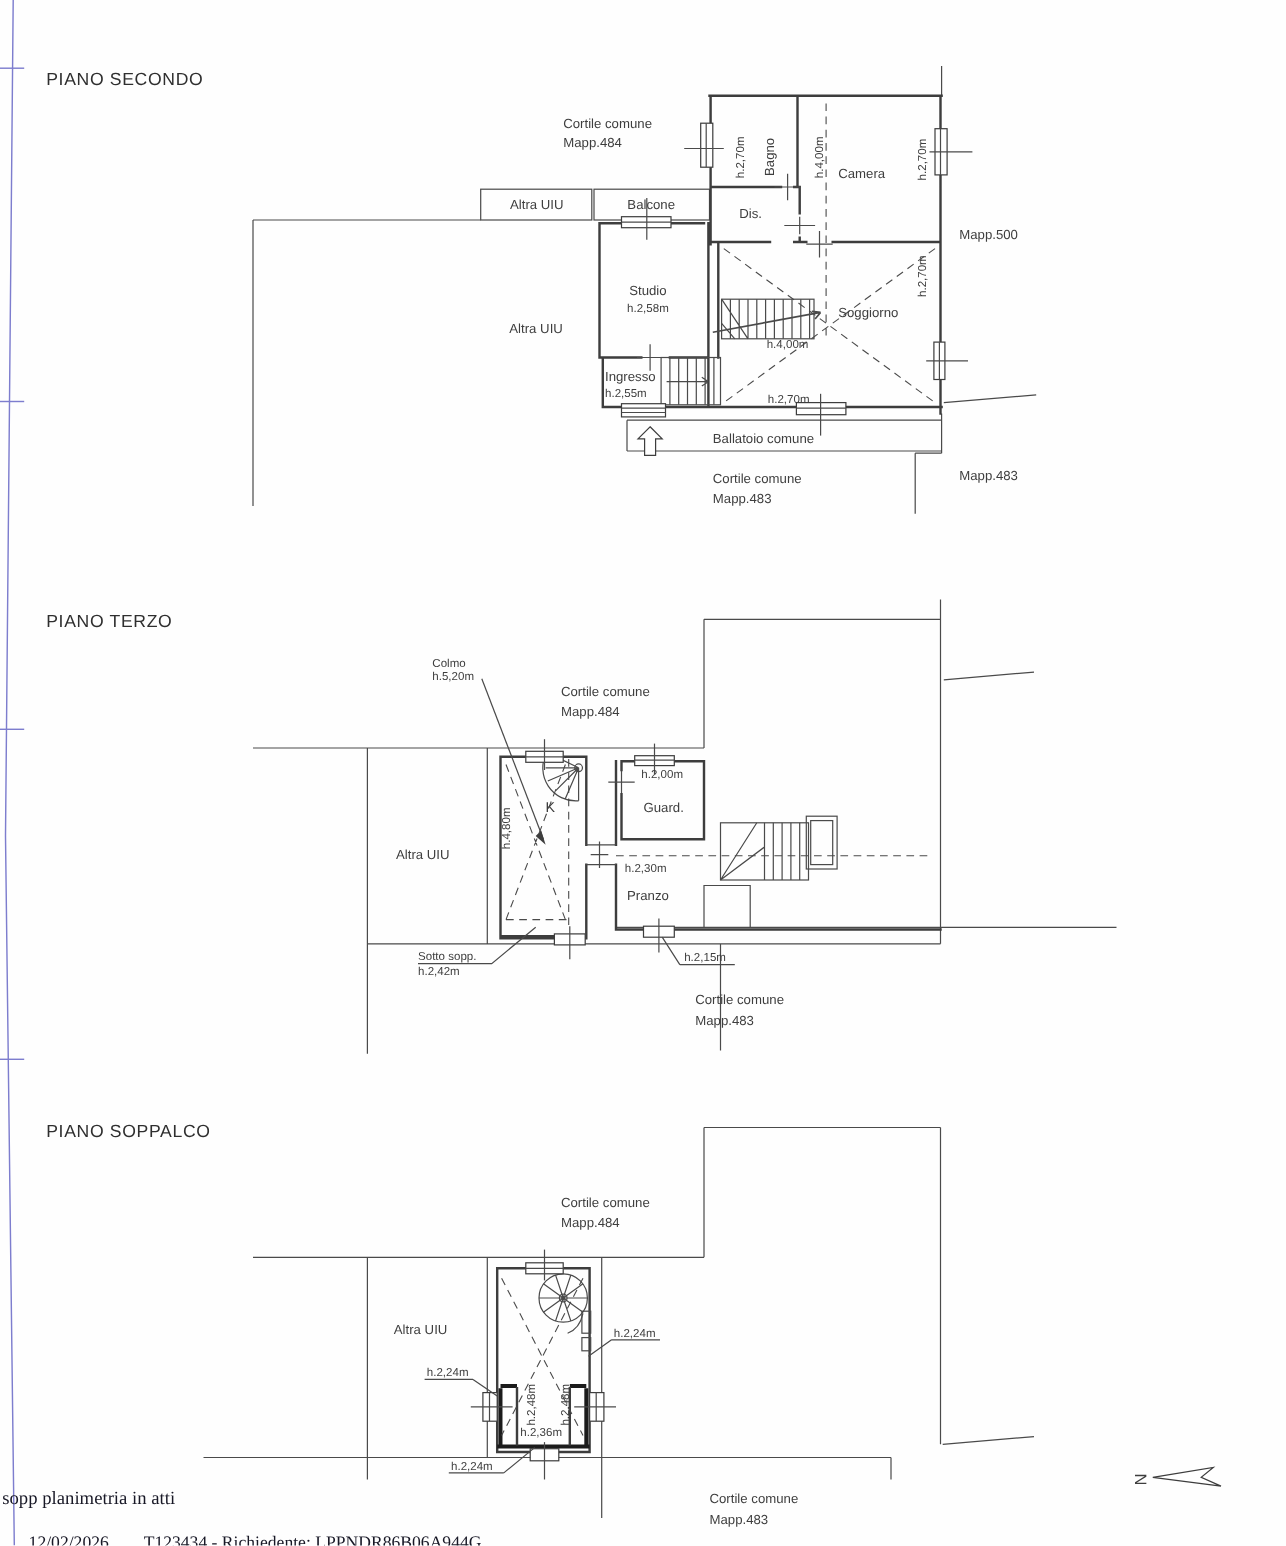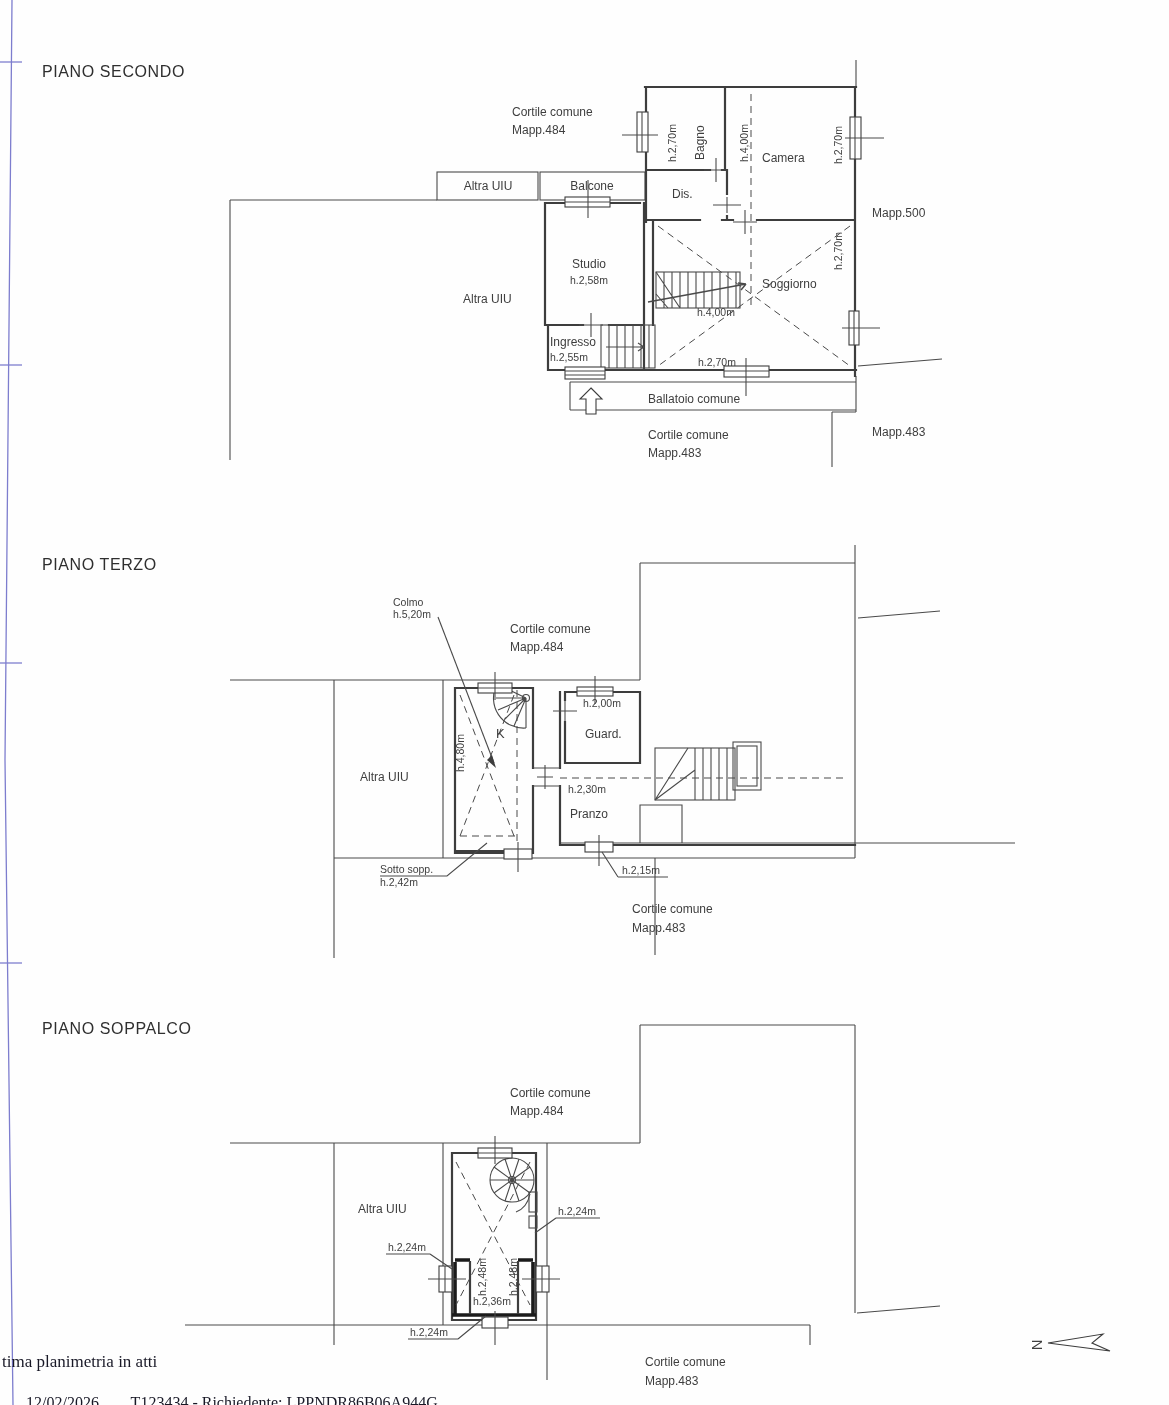--- a/index.html
+++ b/index.html
@@ -245,14 +245,14 @@
     <text x="645" y="1366">Cortile comune</text>
     <text x="645" y="1385">Mapp.483</text>
   </g>
 
   <g>
     <text x="1032" y="1345" text-anchor="middle" transform="rotate(90 1032,1345)" style="font-size:15px">N</text>
     <polygon class="win" points="1048,1343 1103,1334 1092,1343 1110,1351"></polygon>
   </g>
 </svg>
 
-<div id="footer-note">tima planimetria in atti</div>
+<div id="footer-note">sopp planimetria in atti</div>
 <div id="footer-reg">12/02/2026        T123434 - Richiedente: LPPNDR86B06A944G</div>
 
 </body></html>

